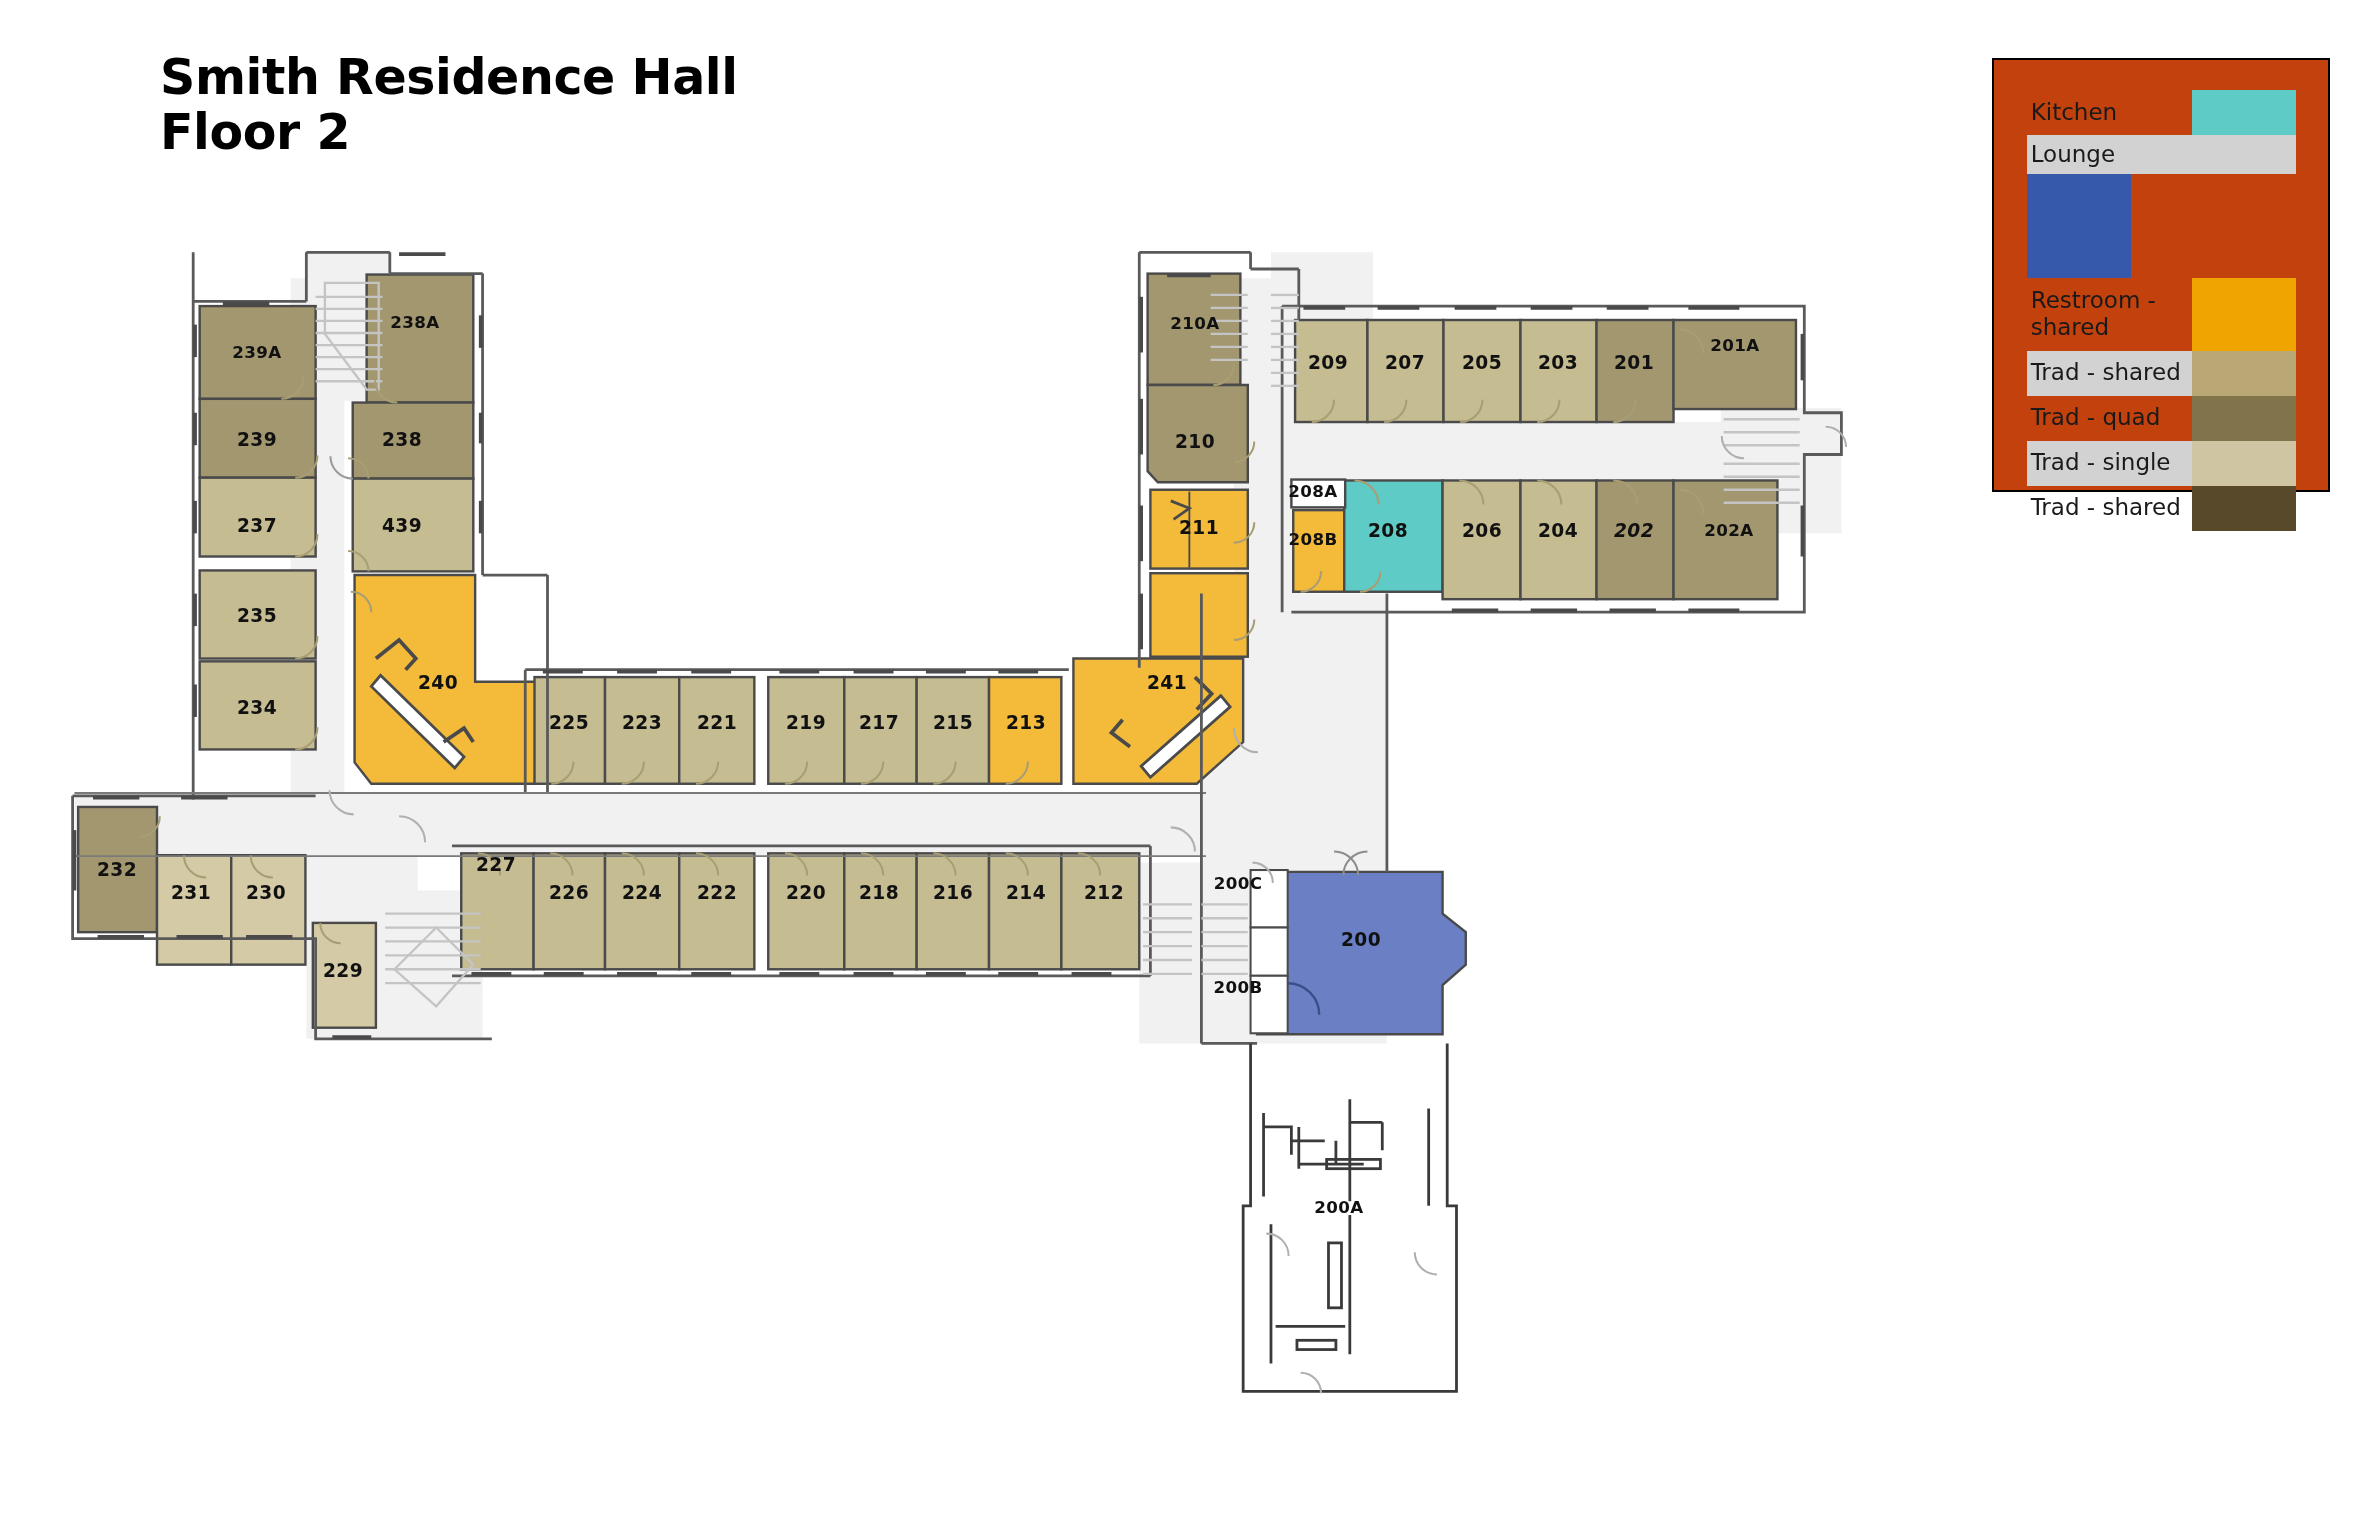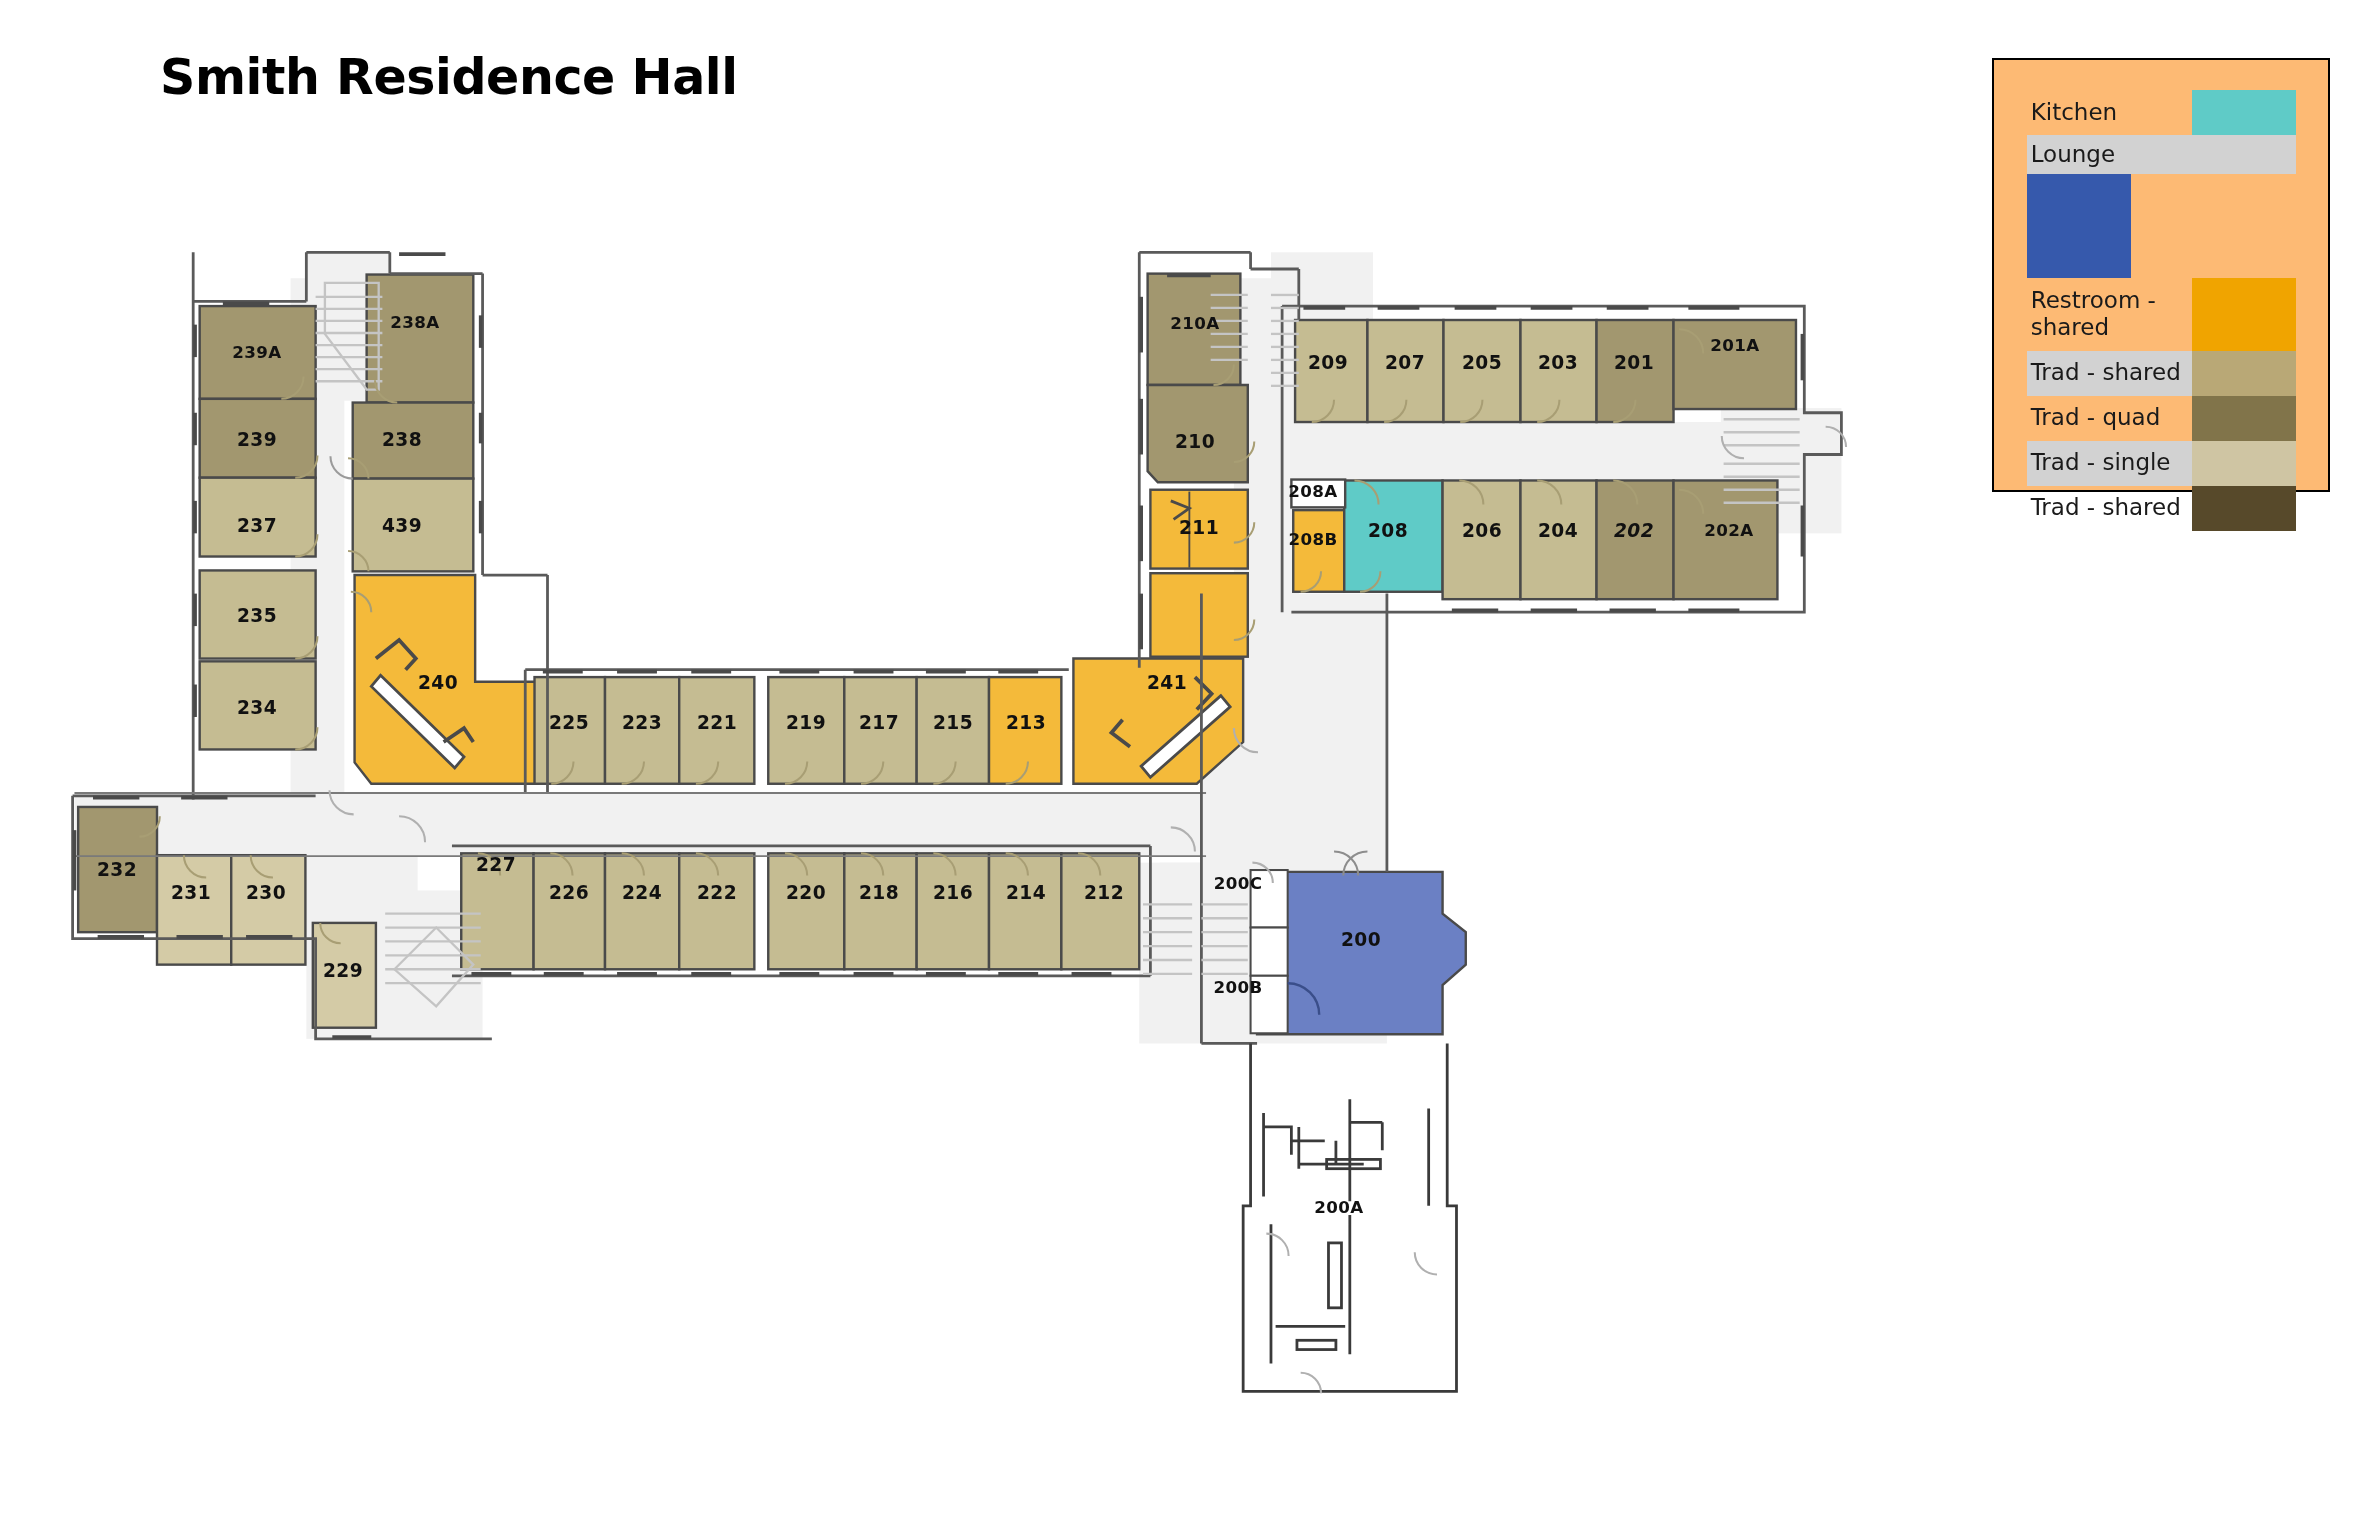--- a/index.html
+++ b/index.html
@@ -33,21 +33,21 @@
   }
 
   
   #legend {
     position: absolute;
     left: 1992px;
     top: 58px;
     width: 338px;
     height: 434px;
     border: 2.8px solid #000000;
-    background: #fdba74;
+    background: #c2410c;
   }
   #legend-rows {
     position: absolute;
     left: 33px;
     top: 30px;
     width: 269px;
   }
   .lg-row {
     position: relative;
     display: flex;
@@ -91,20 +91,21 @@
   }
   .rlabel.sm { font-size: 16.7px; }
 </style>
 </head>
 <body>
 
 <div id="page">
 
   <div id="title-block">
     <div class="tline">Smith Residence Hall</div>
+    <div class="tline">Floor 2</div>
   </div>
 
   <div id="legend">
     <div id="legend-rows">
         <div class="lg-row" style="min-height: 45px;">
           <div class="lg-label">Kitchen</div>
           <div class="lg-swatch" style="background: rgb(95, 203, 199); min-height: 45px;"></div>
         </div>
         <div class="lg-row alt" style="min-height: 45px; flex-direction: column;">
           <div class="lg-label">Lounge</div>

